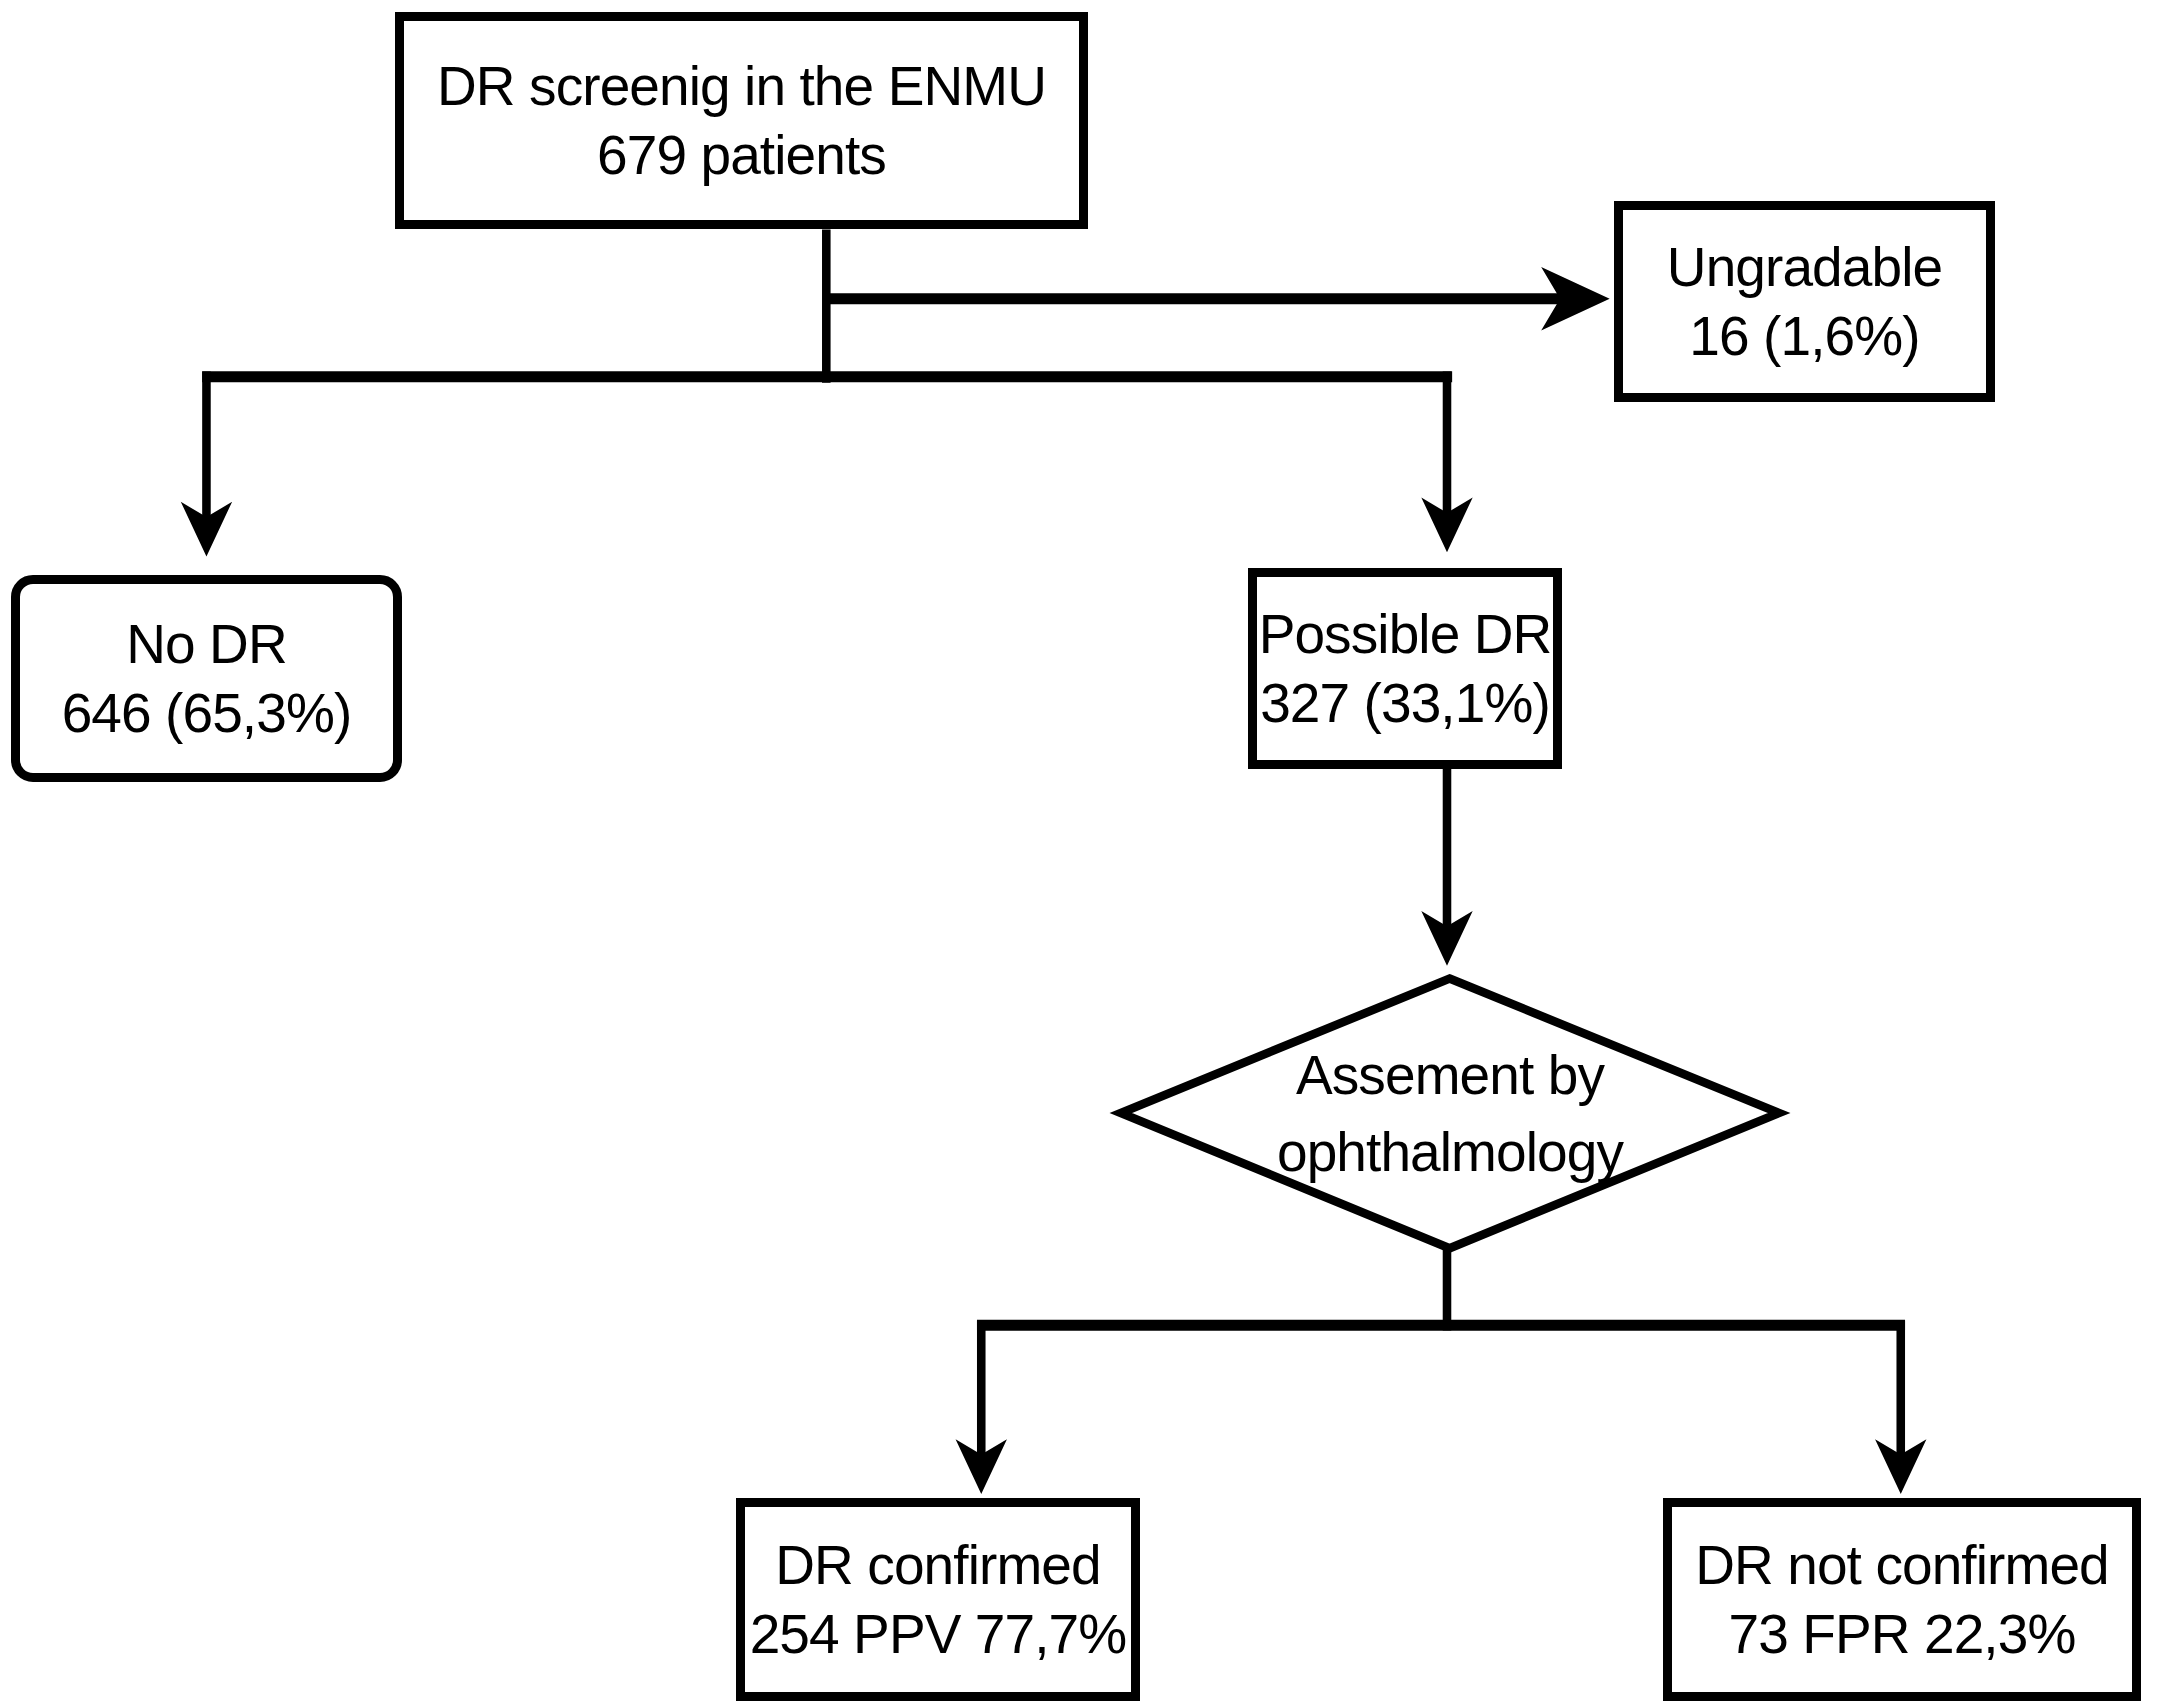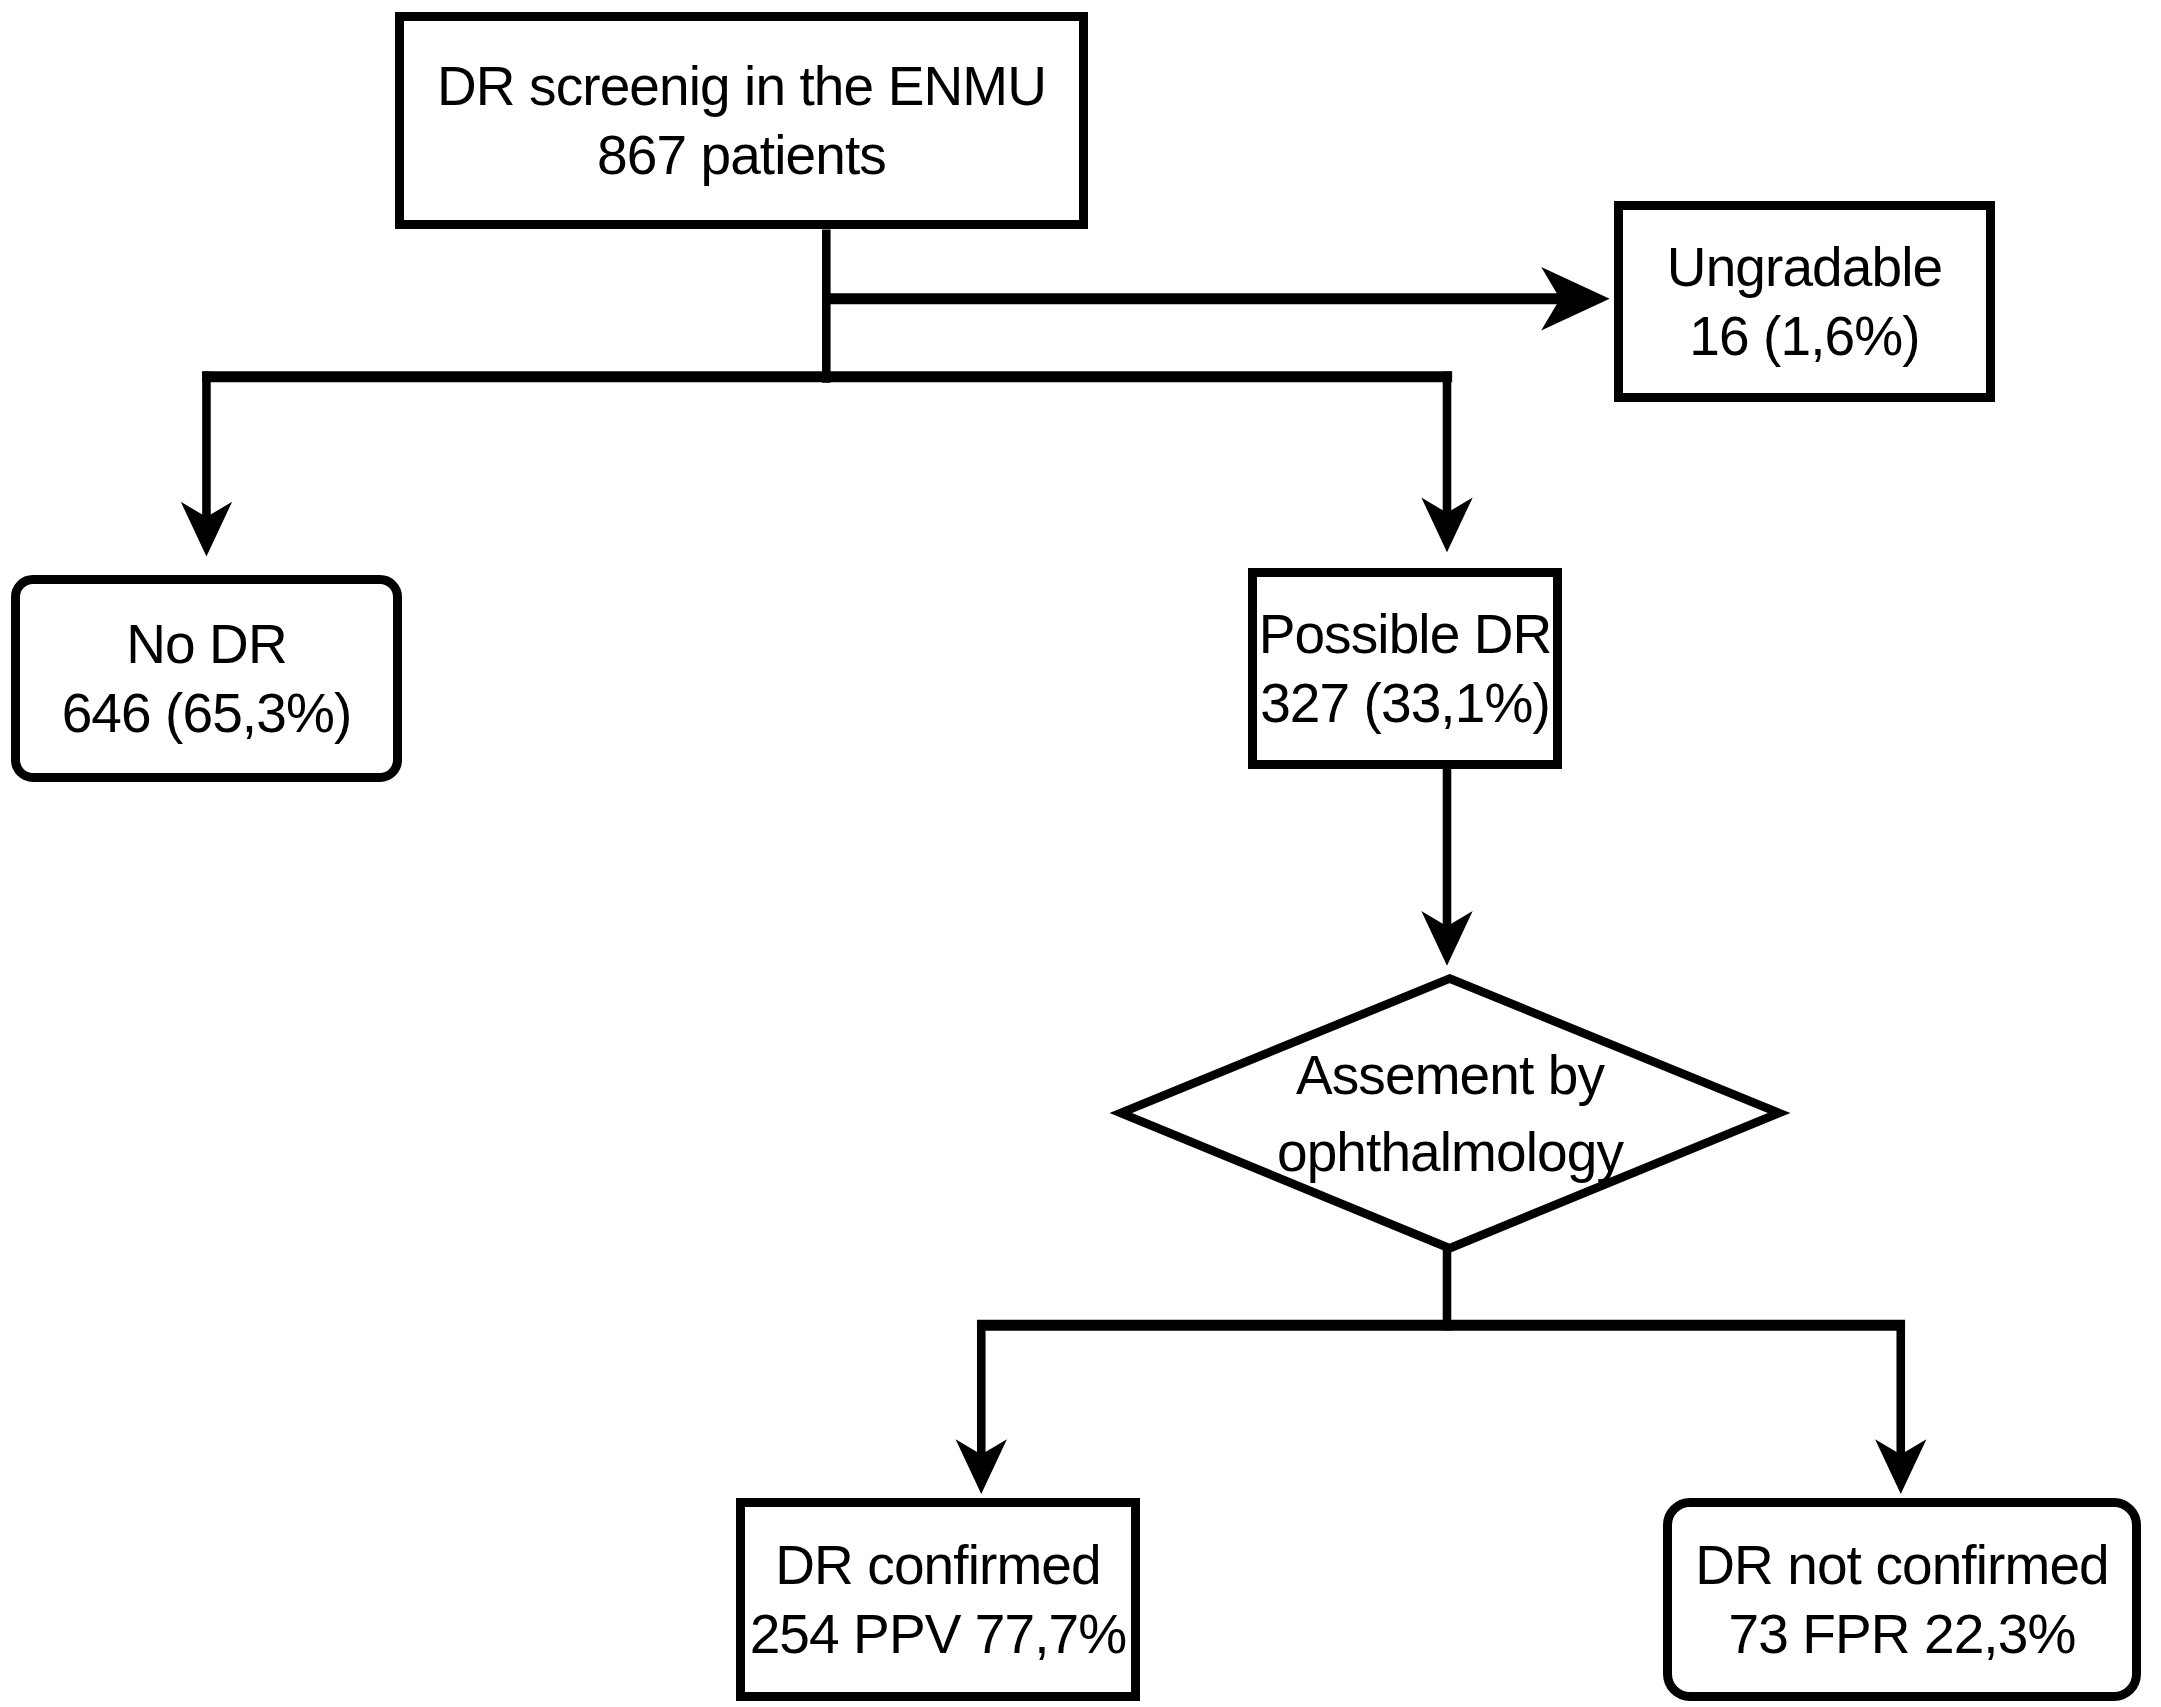--- a/index.html
+++ b/index.html
@@ -31,21 +31,21 @@
     box-sizing:border-box;
     white-space:nowrap;
   }
   .node.plain{border:none;background:transparent;gap:8px;}
   #n-screening   {left:395px;  top:12px;   width:693px; height:217px;}
   #n-ungradable  {left:1614px; top:201px;  width:381px;  height:201px;}
   #n-nodr        {left:11px;   top:575px;  width:391px;  height:207px;border-radius:22px;}
   #n-possible    {left:1248px; top:568px;  width:314px;  height:201px;}
   #n-assess      {left:1121px; top:979px; width:658px;  height:270px;}
   #n-confirmed   {left:736px;  top:1498px; width:404px;  height:203px;}
-  #n-notconfirmed{left:1663px; top:1498px; width:478px;  height:203px;border-radius:27px;}
+  #n-notconfirmed{left:1663px; top:1498px; width:478px;  height:203px;}
 </style>
 </head>
 <body>
 
 <div class="canvas">
 
   <svg class="connectors" width="2162" height="1708" viewBox="0 0 2525 1995" xmlns="http://www.w3.org/2000/svg">
 
     <line x1="965" y1="268" x2="965" y2="447" stroke-width="10"></line>
 
@@ -71,21 +71,21 @@
 
     <line x1="1146" y1="1542" x2="1146" y2="1702" stroke-width="10"></line>
     <polygon class="dart" points="1146,1745 1116,1681 1146,1699 1176,1681"></polygon>
 
     <line x1="2220" y1="1542" x2="2220" y2="1702" stroke-width="10"></line>
     <polygon class="dart" points="2220,1745 2190,1681 2220,1699 2250,1681"></polygon>
   </svg>
 
   <div class="node" id="n-screening">
     <div>DR screenig in the ENMU</div>
-    <div>867 patients</div>
+    <div>679 patients</div>
   </div>
 
   <div class="node" id="n-ungradable">
     <div>Ungradable</div>
     <div>16 (1,6%)</div>
   </div>
 
   <div class="node" id="n-nodr">
     <div>No DR</div>
     <div>646 (65,3%)</div>

